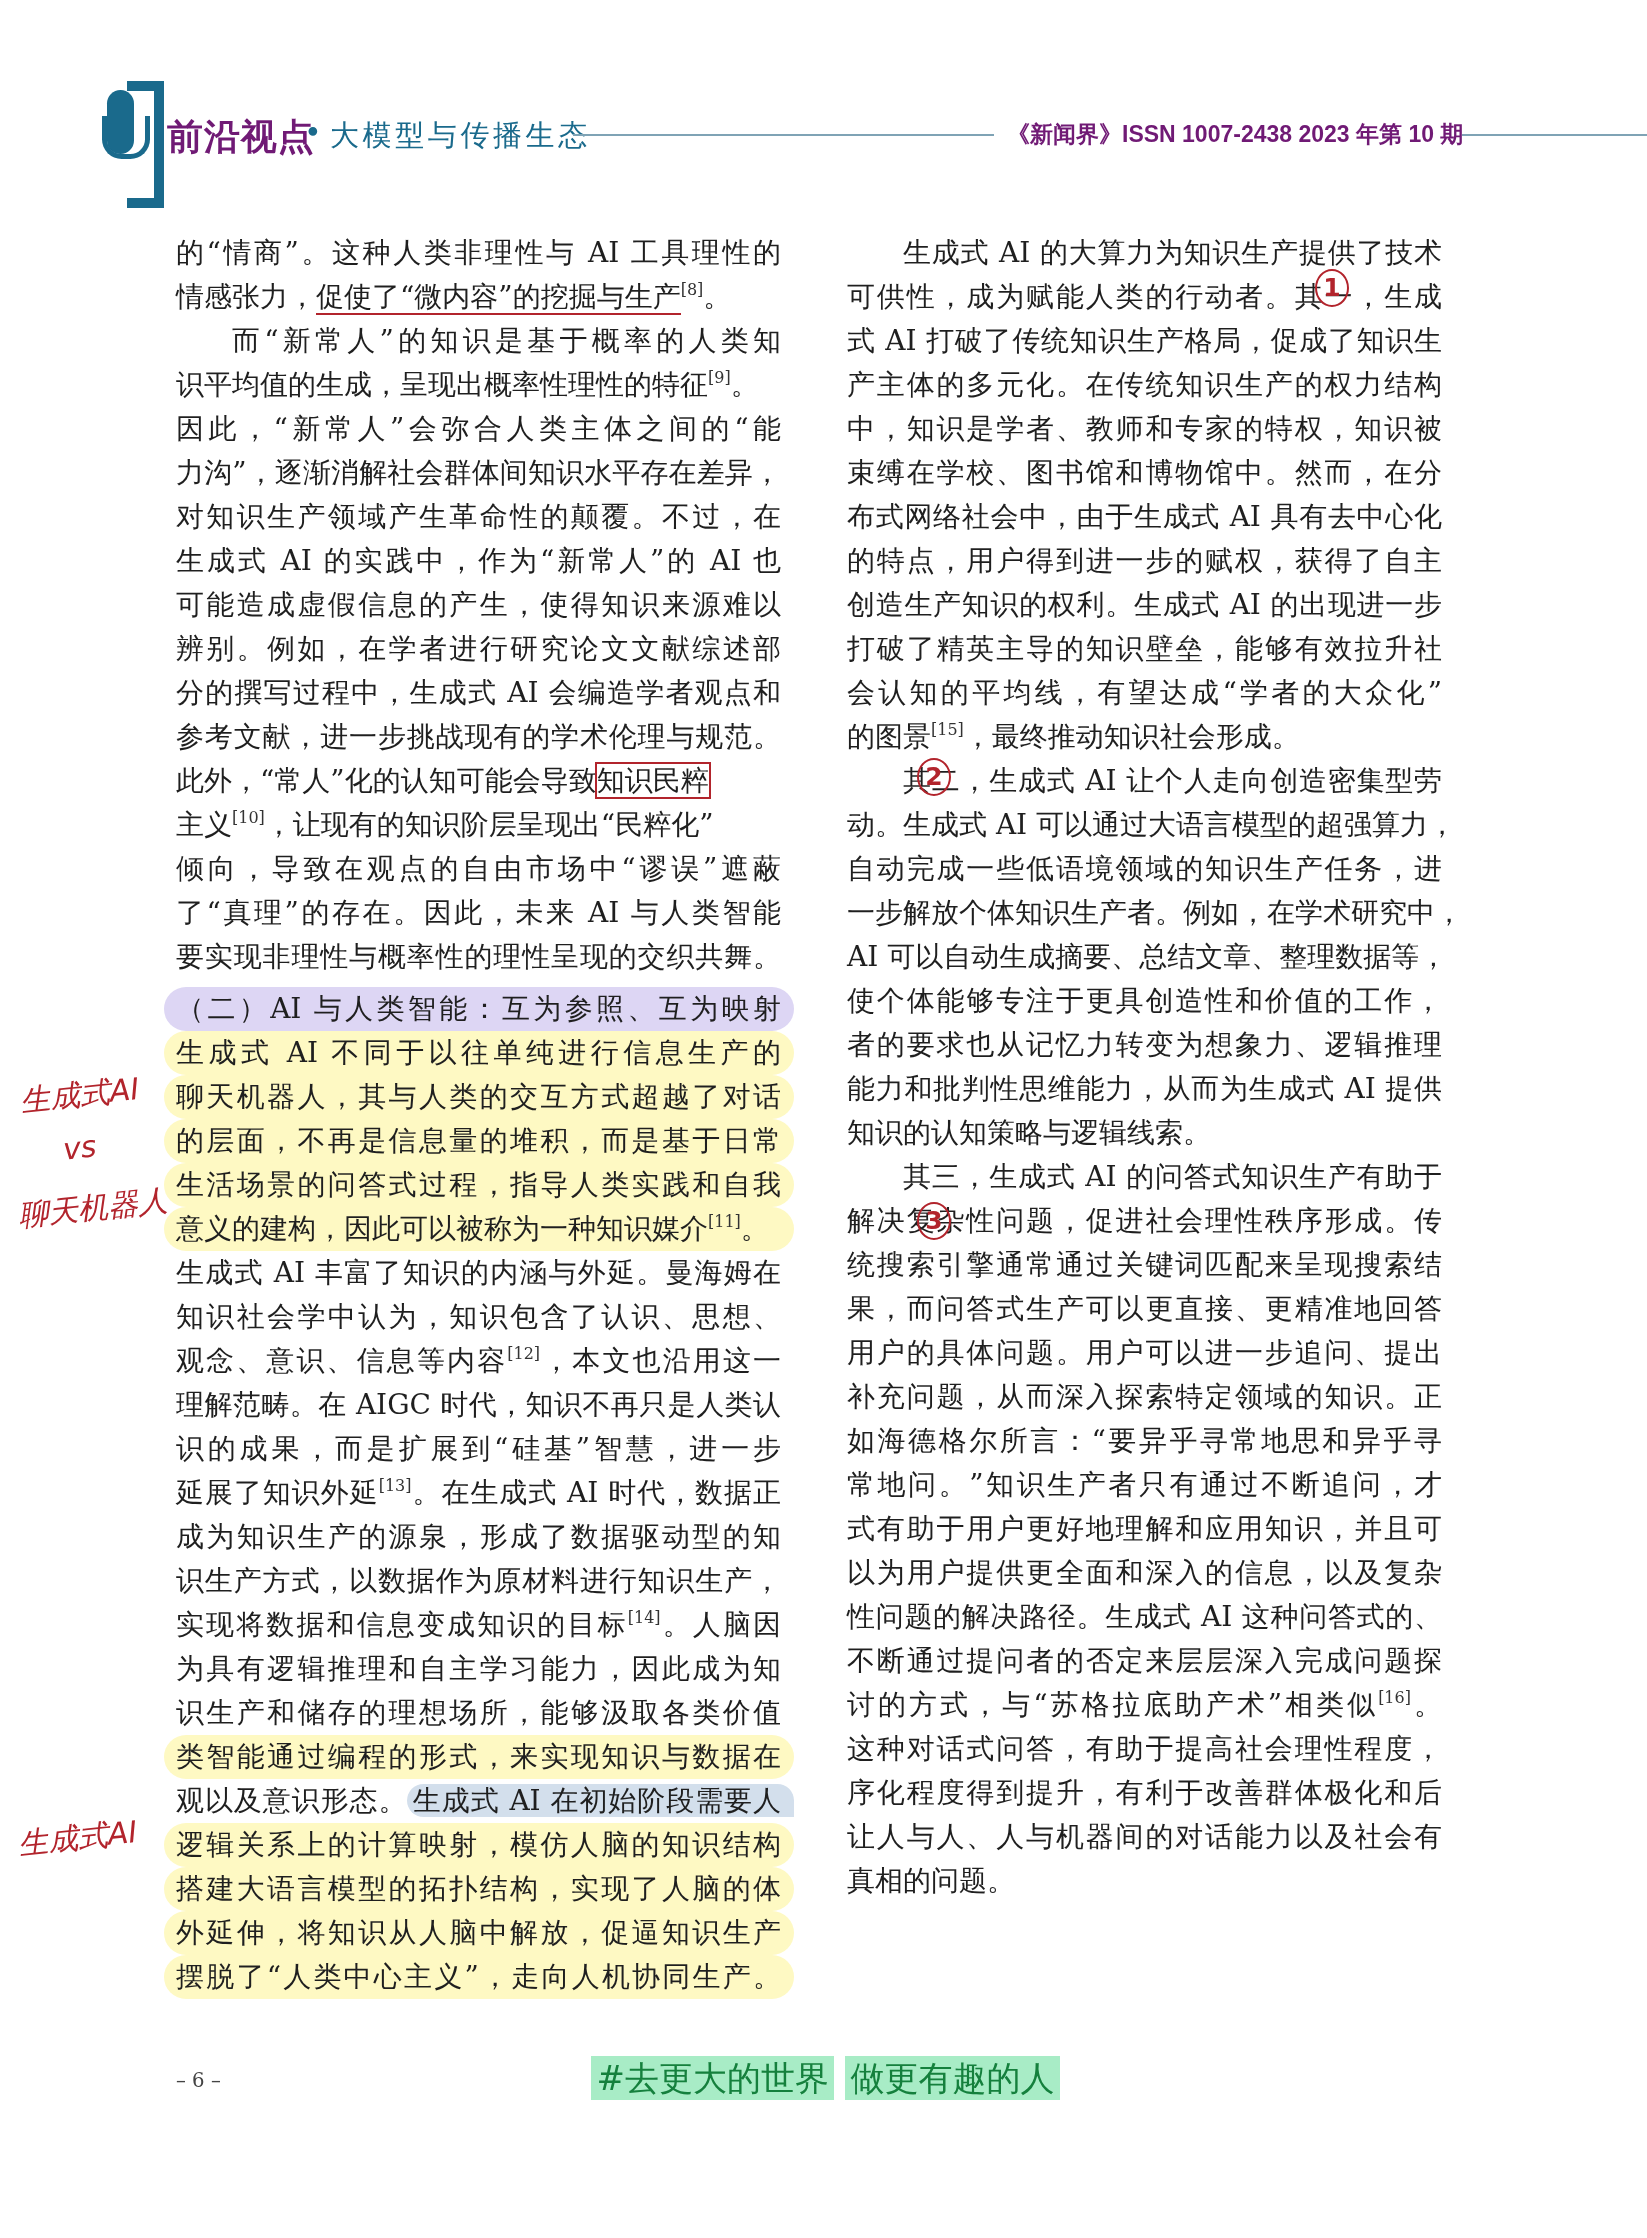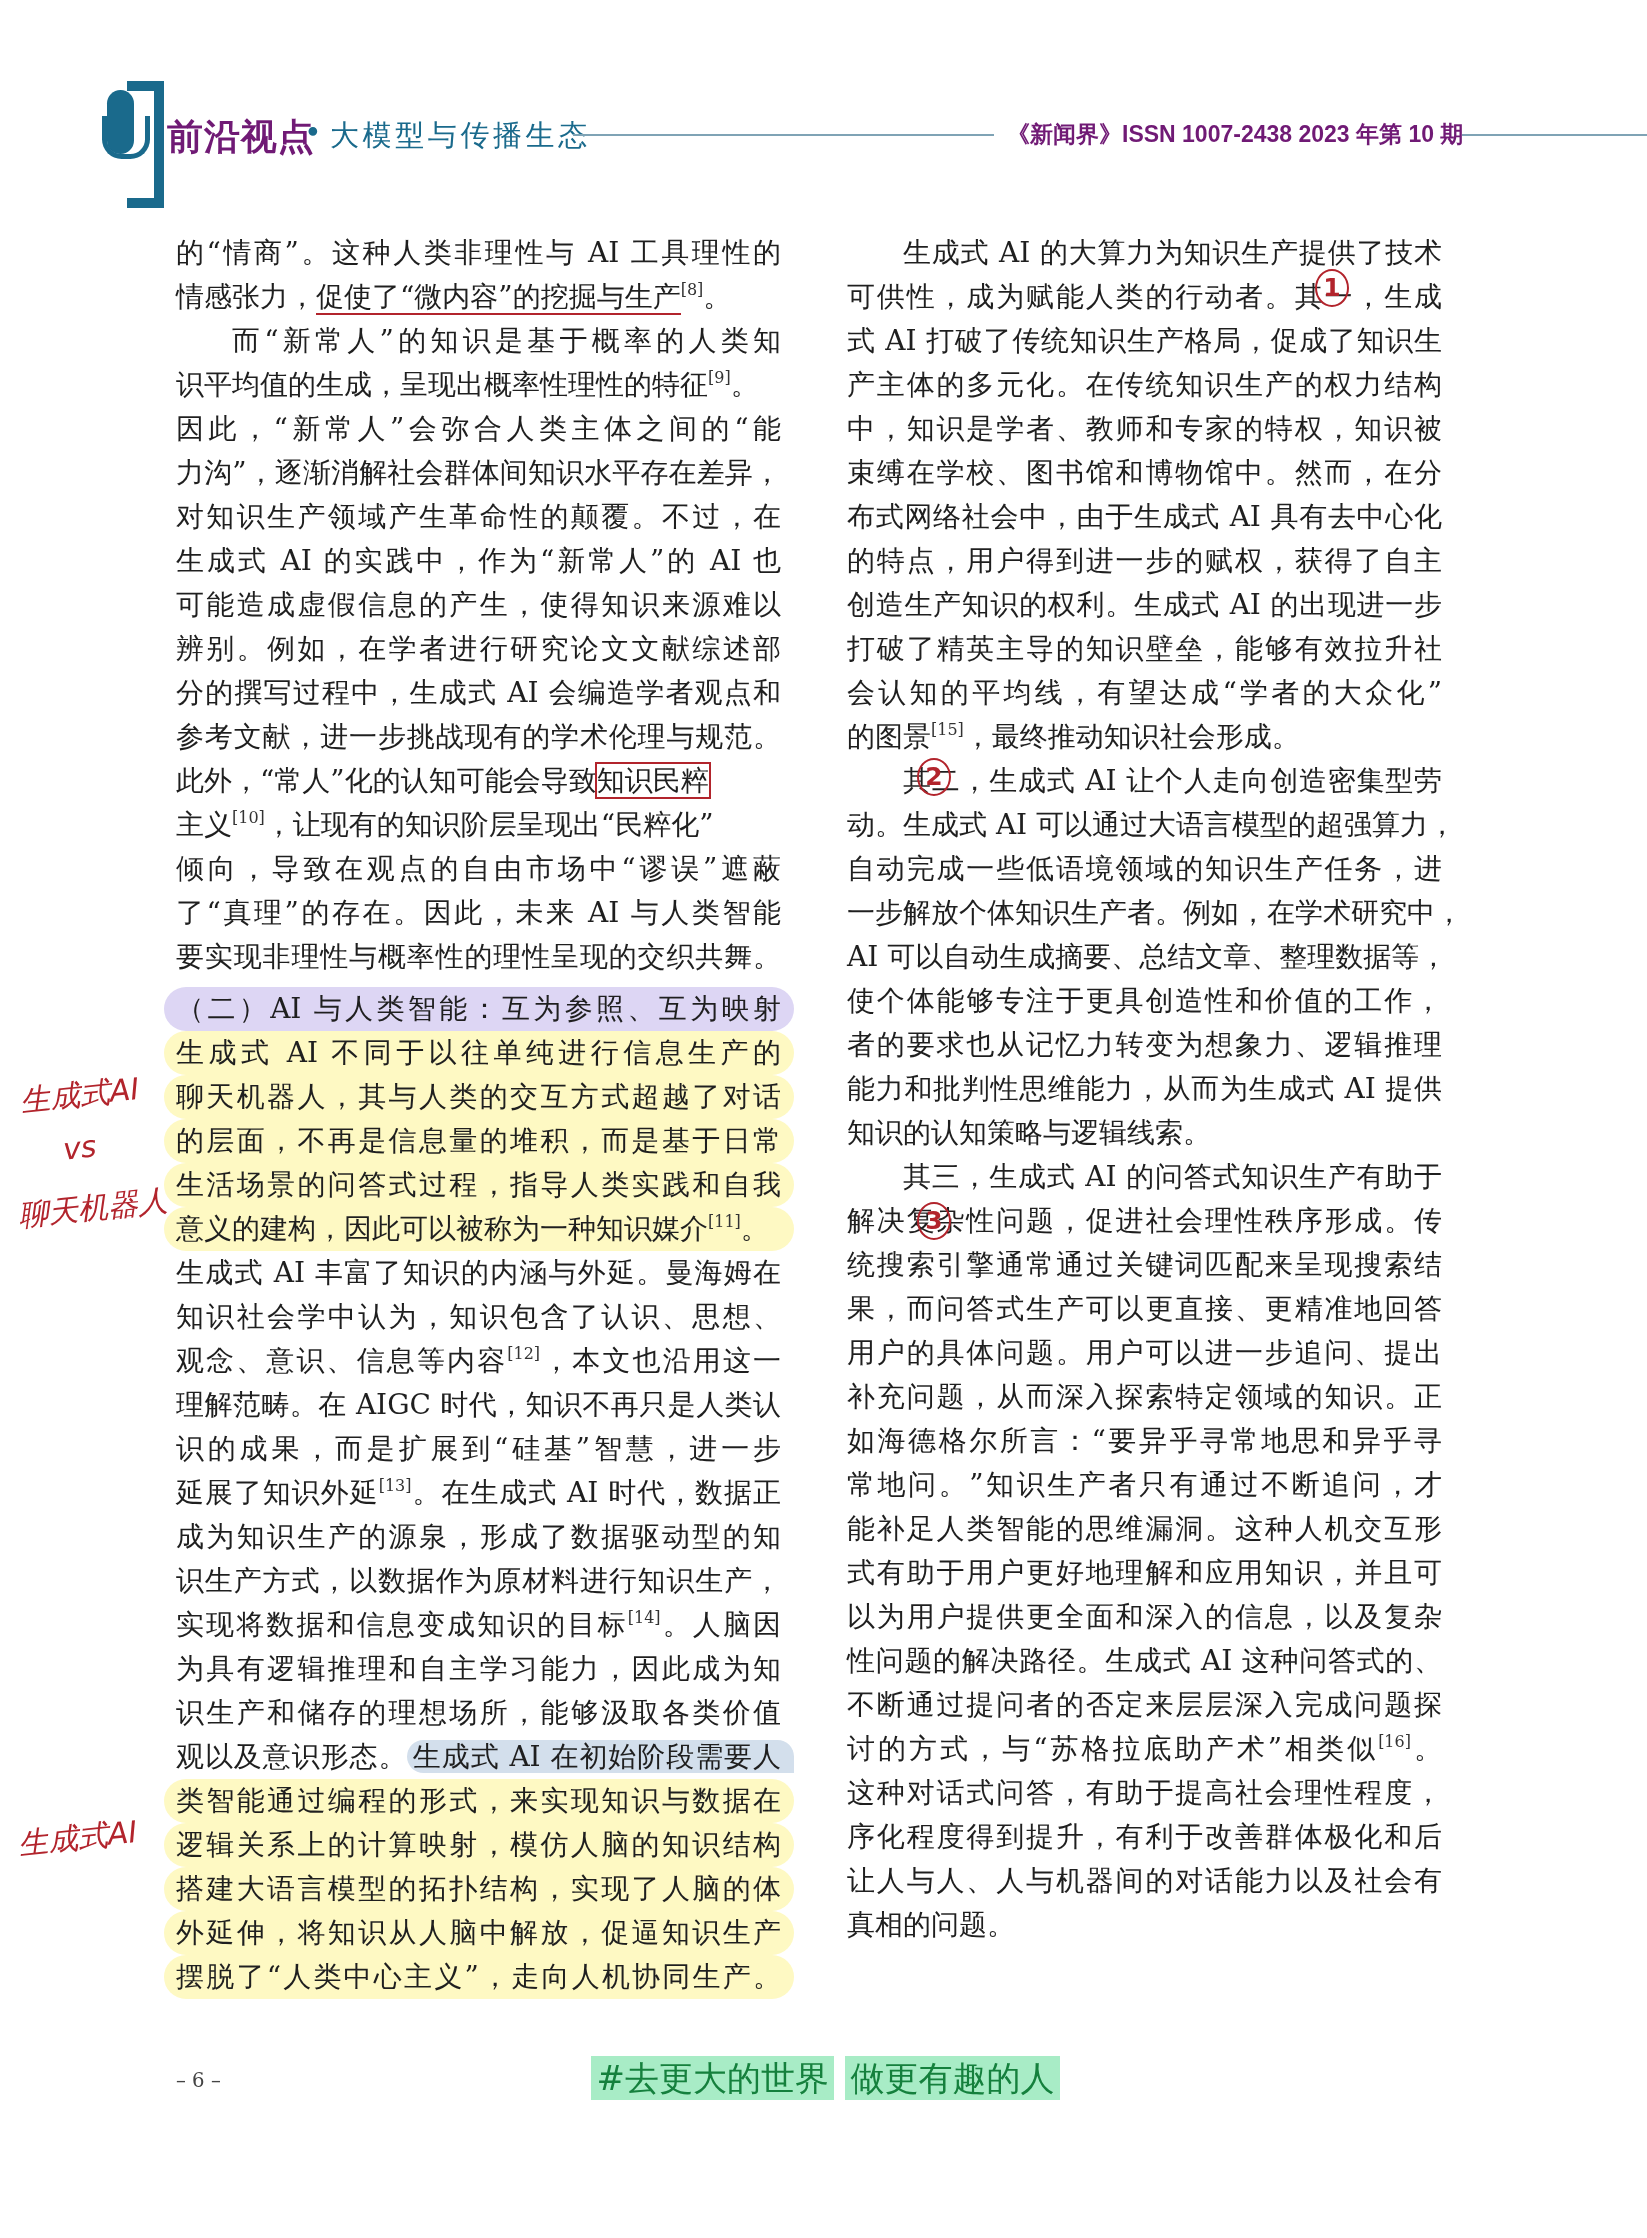--- a/index.html
+++ b/index.html
@@ -99,22 +99,22 @@
   <span class="line">知识社会学中认为，知识包含了认识、思想、</span>
   <span class="line"><span>观念、意识、信息等内容</span><sup>[12]</sup><span>，本文也沿用这一</span></span>
   <span class="line">理解范畴。在 AIGC 时代，知识不再只是人类认</span>
   <span class="line">识的成果，而是扩展到“硅基”智慧，进一步</span>
   <span class="line"><span>延展了知识外延</span><sup>[13]</sup><span>。在生成式 AI 时代，数据正</span></span>
   <span class="line">成为知识生产的源泉，形成了数据驱动型的知</span>
   <span class="line">识生产方式，以数据作为原材料进行知识生产，</span>
   <span class="line"><span>实现将数据和信息变成知识的目标</span><sup>[14]</sup><span>。人脑因</span></span>
   <span class="line">为具有逻辑推理和自主学习能力，因此成为知</span>
   <span class="line">识生产和储存的理想场所，能够汲取各类价值</span>
+  <span class="line hl-blue">类智能通过编程的形式，来实现知识与数据在</span>
   <span class="line"><span>观以及意识形态。</span><span class="hl-inline">生成式 AI 在初始阶段需要人</span></span>
-  <span class="line hl-blue">类智能通过编程的形式，来实现知识与数据在</span>
   <span class="line hl-blue">逻辑关系上的计算映射，模仿人脑的知识结构</span>
   <span class="line hl-blue">搭建大语言模型的拓扑结构，实现了人脑的体</span>
   <span class="line hl-blue">外延伸，将知识从人脑中解放，促逼知识生产</span>
   <span class="line hl-blue">摆脱了“人类中心主义”，走向人机协同生产。</span>
 </div>
 
 <div class="col right">
   <span class="line indent">生成式 AI 的大算力为知识生产提供了技术</span>
   <span class="line">可供性，成为赋能人类的行动者。其一，生成</span>
   <span class="line">式 AI 打破了传统知识生产格局，促成了知识生</span>
@@ -137,21 +137,20 @@
   <span class="line">能力和批判性思维能力，从而为生成式 AI 提供</span>
   <span class="line last">知识的认知策略与逻辑线索。</span>
   <span class="line indent">其三，生成式 AI 的问答式知识生产有助于</span>
   <span class="line">解决复杂性问题，促进社会理性秩序形成。传</span>
   <span class="line">统搜索引擎通常通过关键词匹配来呈现搜索结</span>
   <span class="line">果，而问答式生产可以更直接、更精准地回答</span>
   <span class="line">用户的具体问题。用户可以进一步追问、提出</span>
   <span class="line">补充问题，从而深入探索特定领域的知识。正</span>
   <span class="line">如海德格尔所言：“要异乎寻常地思和异乎寻</span>
   <span class="line">常地问。”知识生产者只有通过不断追问，才</span>
-  <span class="line">能补足人类智能的思维漏洞。这种人机交互形</span>
   <span class="line">式有助于用户更好地理解和应用知识，并且可</span>
   <span class="line">以为用户提供更全面和深入的信息，以及复杂</span>
   <span class="line">性问题的解决路径。生成式 AI 这种问答式的、</span>
   <span class="line">不断通过提问者的否定来层层深入完成问题探</span>
   <span class="line"><span>讨的方式，与“苏格拉底助产术”相类似</span><sup>[16]</sup><span>。</span></span>
   <span class="line">这种对话式问答，有助于提高社会理性程度，</span>
   <span class="line">序化程度得到提升，有利于改善群体极化和后</span>
   <span class="line">让人与人、人与机器间的对话能力以及社会有</span>
   <span class="line last">真相的问题。</span>
 </div>

